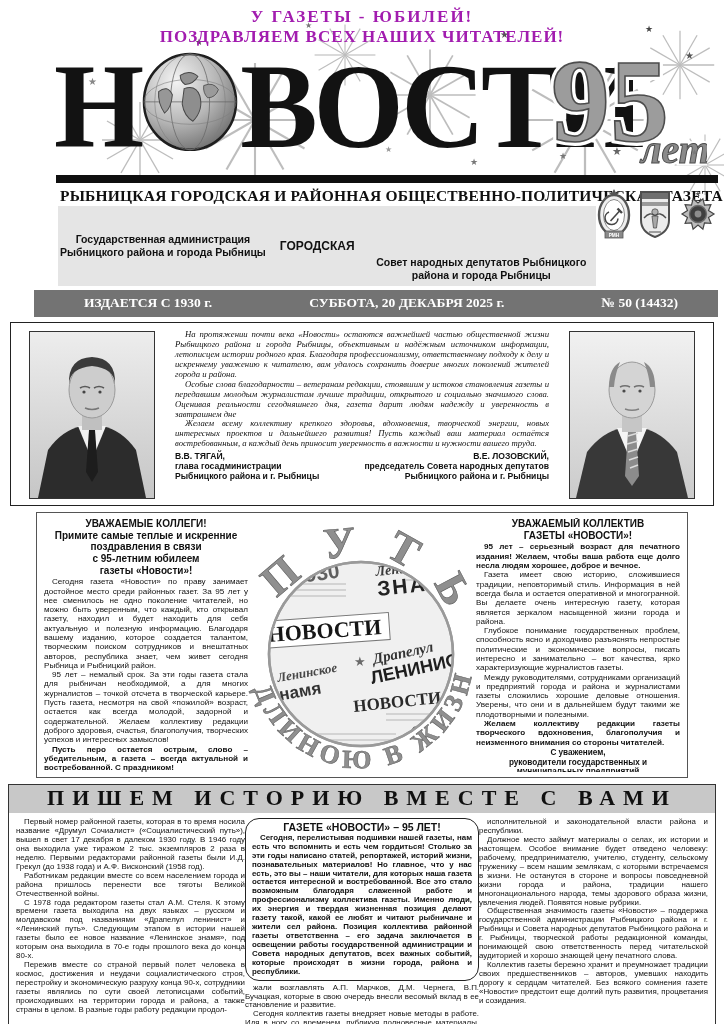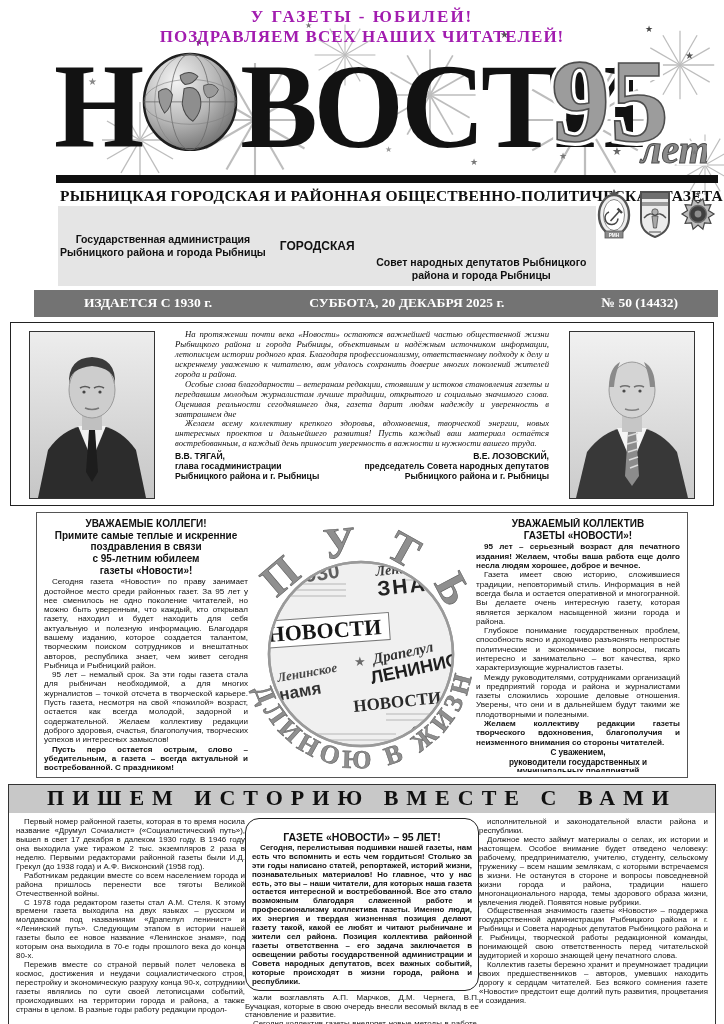--- a/index.html
+++ b/index.html
@@ -54,21 +54,21 @@
   .center-art { position: absolute; left: 50%; top: 1px; transform: translateX(-50%); pointer-events: none; }
 
   
   .bottom-box { border: 1px solid #333; margin: 6px 8px 0; }
   .hist-bar { background: #c8c8c8; text-align: center; font-family: "Liberation Serif", serif; font-weight: bold; font-size: 22px; letter-spacing: 8px; padding: 0 0 2px; color: #101010; }
   .hist-cols { display: flex; padding: 5px 7px 3px; height: 214px; }
   .hist-col { overflow: hidden; }
   .hist-col p { font-size: 7.9px; line-height: 1.13; text-align: justify; text-indent: 8px; }
   .hist-left, .hist-right { flex: 1; }
   .hist-mid { width: 234px; }
-  .hist-box { border: 1.5px solid #222; border-radius: 14px; padding: 12px 6px 3px; margin-bottom: 3px; }
+  .hist-box { border: 1.5px solid #222; border-radius: 14px; padding: 2px 6px 3px; margin-bottom: 3px; }
   .hist-box-h { font-weight: bold; font-size: 10.5px; text-align: center; line-height: 1.2; }
   .hist-box p { font-weight: bold; text-indent: 8px; }
 
   
   .footer-bar { background: #d6d6d6; border: 2px solid #4a4a4a; margin: 3px 4px 4px; display: flex; align-items: center; font-size: 13.5px; padding: 4px 12px; }
   .footer-site { margin-left: 72px; }
   .footer-email { margin: 0 auto; font-style: italic; }
   .footer-url { font-style: italic; }
   .footer-price { font-weight: bold; margin-right: 34px; font-size: 14px; }
 </style>

